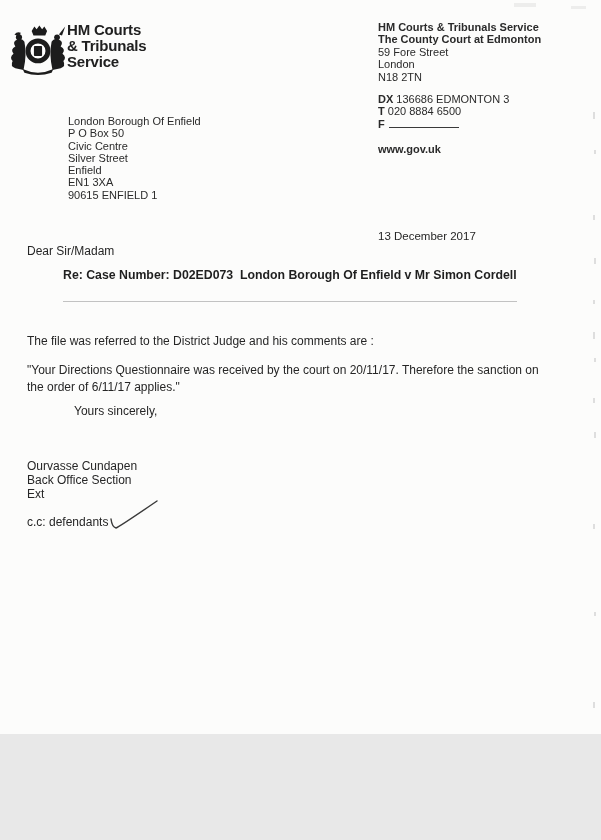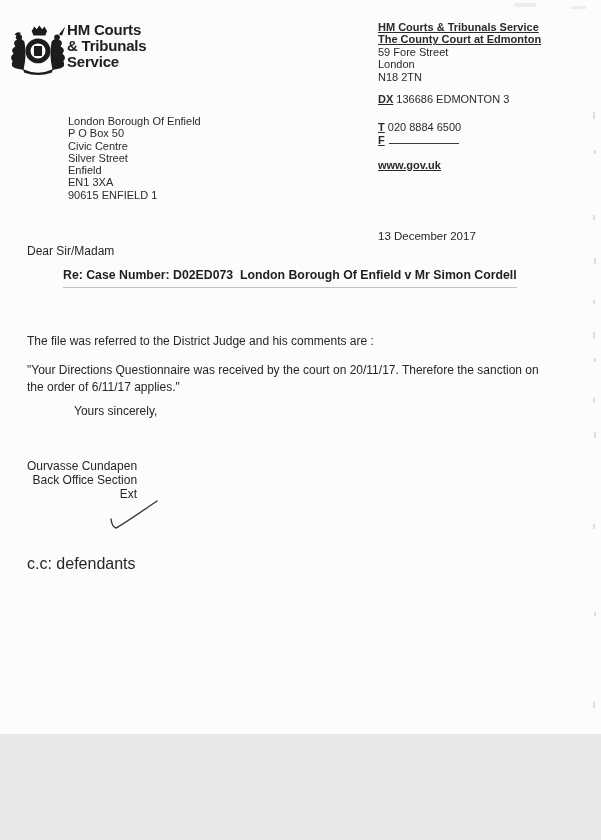--- a/index.html
+++ b/index.html
@@ -13,45 +13,45 @@
 
   
   .crest { left:9px; top:21px; width:58px; height:58px; }
   .logotype {
     left:67px; top:22px; font-size:15px; line-height:16px;
     font-weight:bold; letter-spacing:-0.2px; color:#202020;
   }
 
   
   .sender { left:378px; top:21px; font-size:11px; line-height:12.4px; color:#2a2a2a; width:215px; }
-  .sender .b { font-weight:bold;text-decoration:underline; }
+  .sender .b { font-weight:bold; }
   .sender .gap10 { margin-top:10px; }
-  .sender .gap8  { margin-top:16px; }
+  .sender .gap8  { margin-top:0; }
   .sender .gap13 { margin-top:13px; }
   .sender .gap11 { margin-top:11px; }
   .fax-rule {
     display:inline-block; width:70px; border-bottom:1.4px solid #3a3a3a;
     height:9px; margin-left:4px;
   }
 
   
   .recipient { left:68px; top:115px; font-size:11px; line-height:12.3px; color:#2a2a2a; }
 
   .date-line   { left:378px; top:230px; font-size:11.5px; }
   .salutation  { left:27px;  top:244px; font-size:12px;text-align:center; }
   .subject-wrap{ left:63px;  top:265px; }
   .subject {
     font-size:12.3px; font-weight:bold; white-space:pre; color:#1f1f1f;
-    display:inline-block; border-bottom:1px solid #c2c2c2; padding-bottom:5px;text-align:center;
+    display:inline-block; border-bottom:1px solid #c2c2c2; padding-bottom:19px;text-align:center;
   }
   .body-1  { left:27px; top:334px; font-size:12px; }
   .quote   { left:27px; top:362px; font-size:12px; line-height:16.5px; }
   .closing { left:27px; top:404px; font-size:12px;margin-left:47px; }
-  .signature { left:27px; top:459px; font-size:12px; line-height:14.2px;text-align:right; }
-  .cc-line { left:27px; top:515px; font-size:16px;margin-top:40px; }
+  .signature { left:27px; top:459px; font-size:12px; line-height:14.2px; }
+  .cc-line { left:27px; top:515px; font-size:12px; }
   .tick    { left:105px; top:494px; width:58px; height:42px; }
 
   
   .footer-code {
     left:536px; top:805px; font-family:Liberation Mono, monospace;
     font-size:9px; letter-spacing:0.4px; color:#3c3c3c;
   }
   .bar-soft { left:0; top:831px; width:601px; height:2px; background:#a9a9a9; opacity:0.65; }
   .bar-ink  { left:0; top:833px; width:601px; height:7px; background:#141414; }
 

